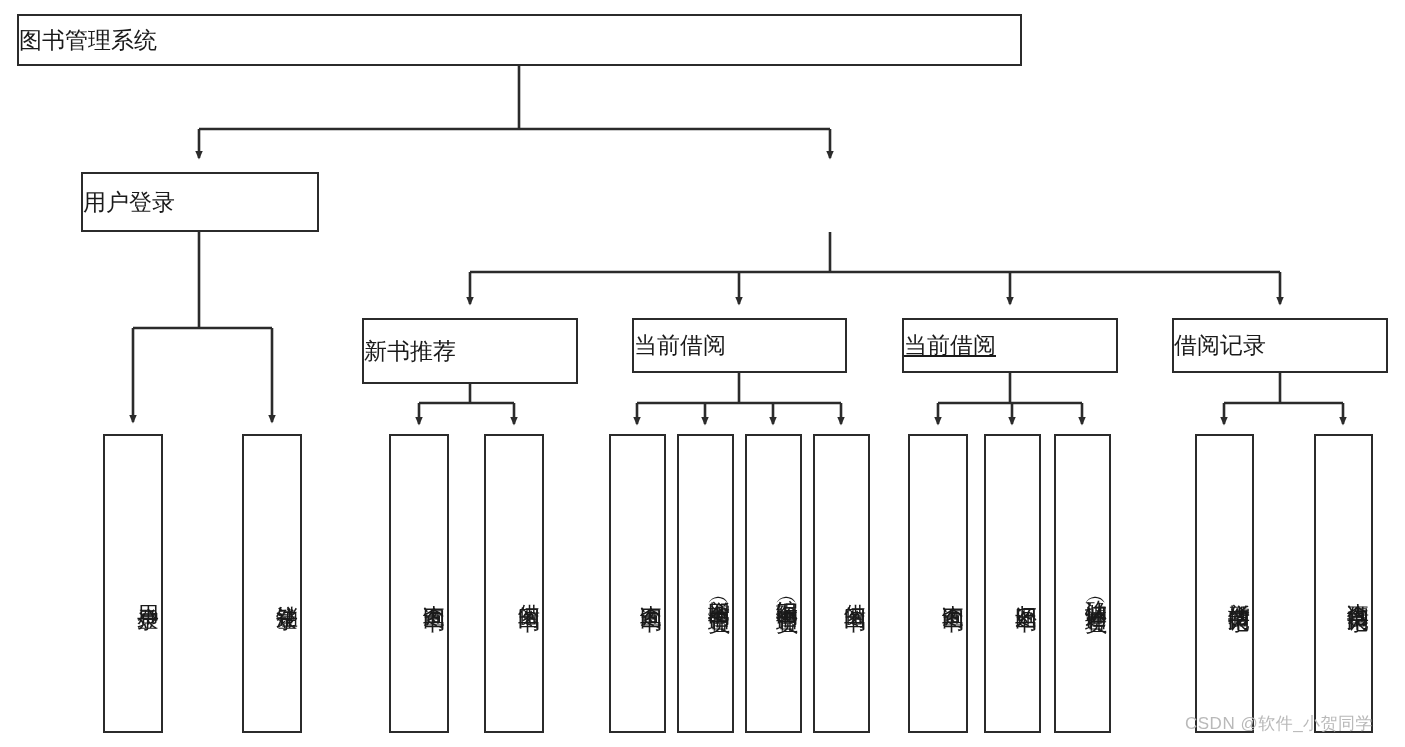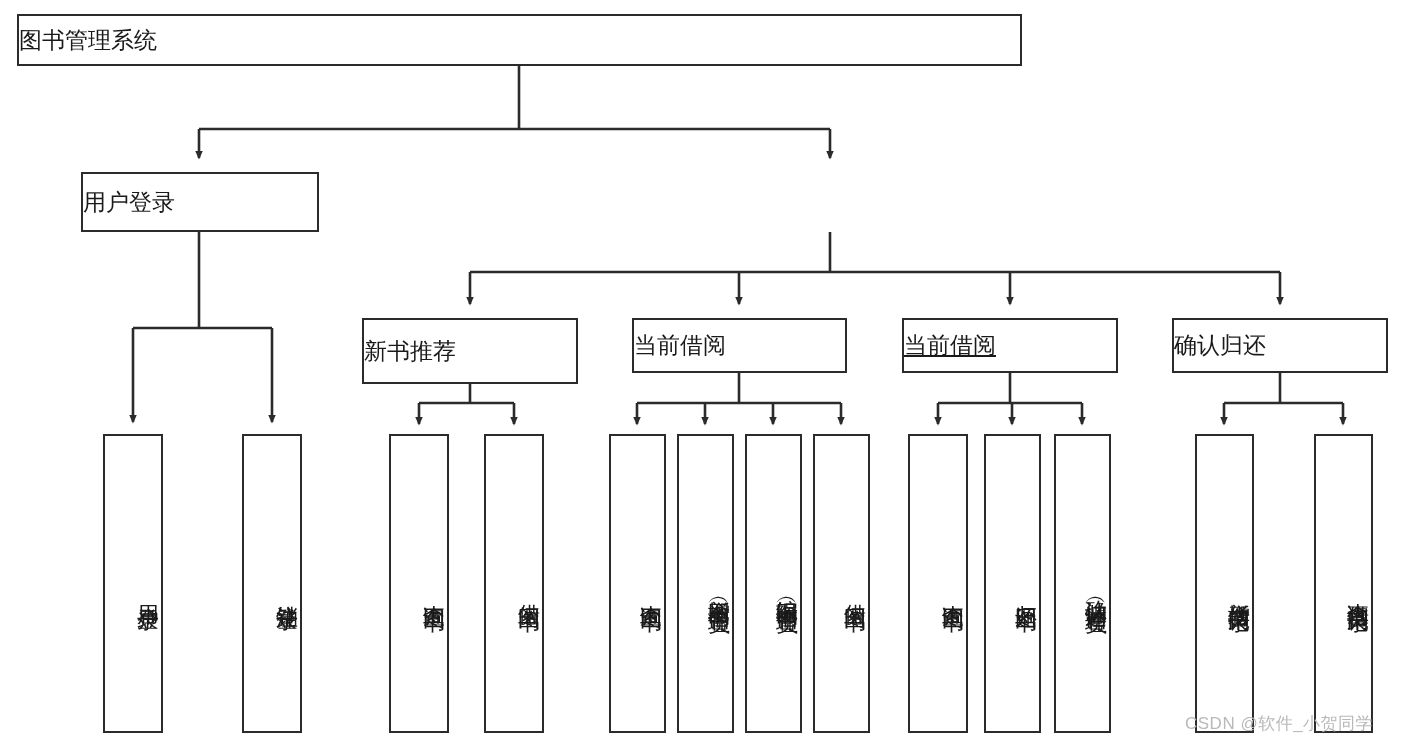--- a/index.html
+++ b/index.html
@@ -128,21 +128,21 @@
   <div class="node horiz" style="left:362px;top:318px;width:216px;height:66px;">
     <span>新书推荐</span>
   </div>
   <div class="node horiz" style="left:632px;top:318px;width:215px;height:55px;">
     <span>当前借阅</span>
   </div>
   <div class="node horiz" style="left:902px;top:318px;width:216px;height:55px;text-decoration:underline;">
     <span>当前借阅</span>
   </div>
   <div class="node horiz" style="left:1172px;top:318px;width:216px;height:55px;">
-    <span>确认归还</span>
+    <span>借阅记录</span>
   </div>
 
   <div class="node vert" style="left:103px;top:434px;width:60px;height:299px;">
     <span>用户登录</span>
   </div>
   <div class="node vert" style="left:242px;top:434px;width:60px;height:299px;">
     <span>注销登录</span>
   </div>
   <div class="node vert" style="left:389px;top:434px;width:60px;height:299px;">
     <span>查询图书</span>

